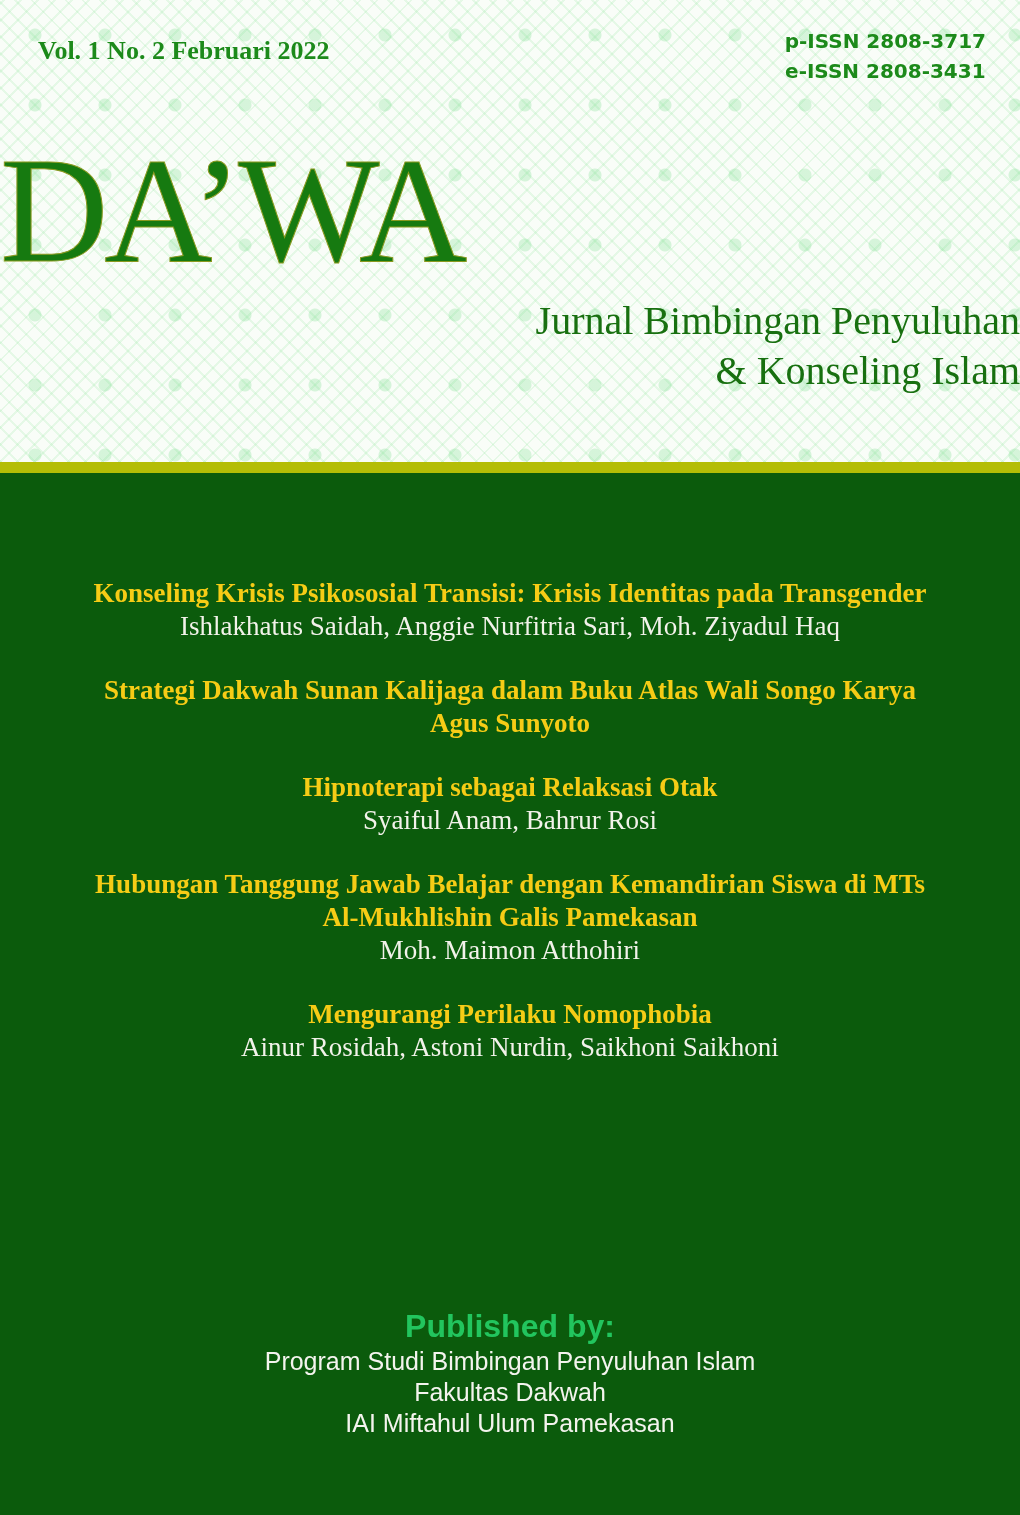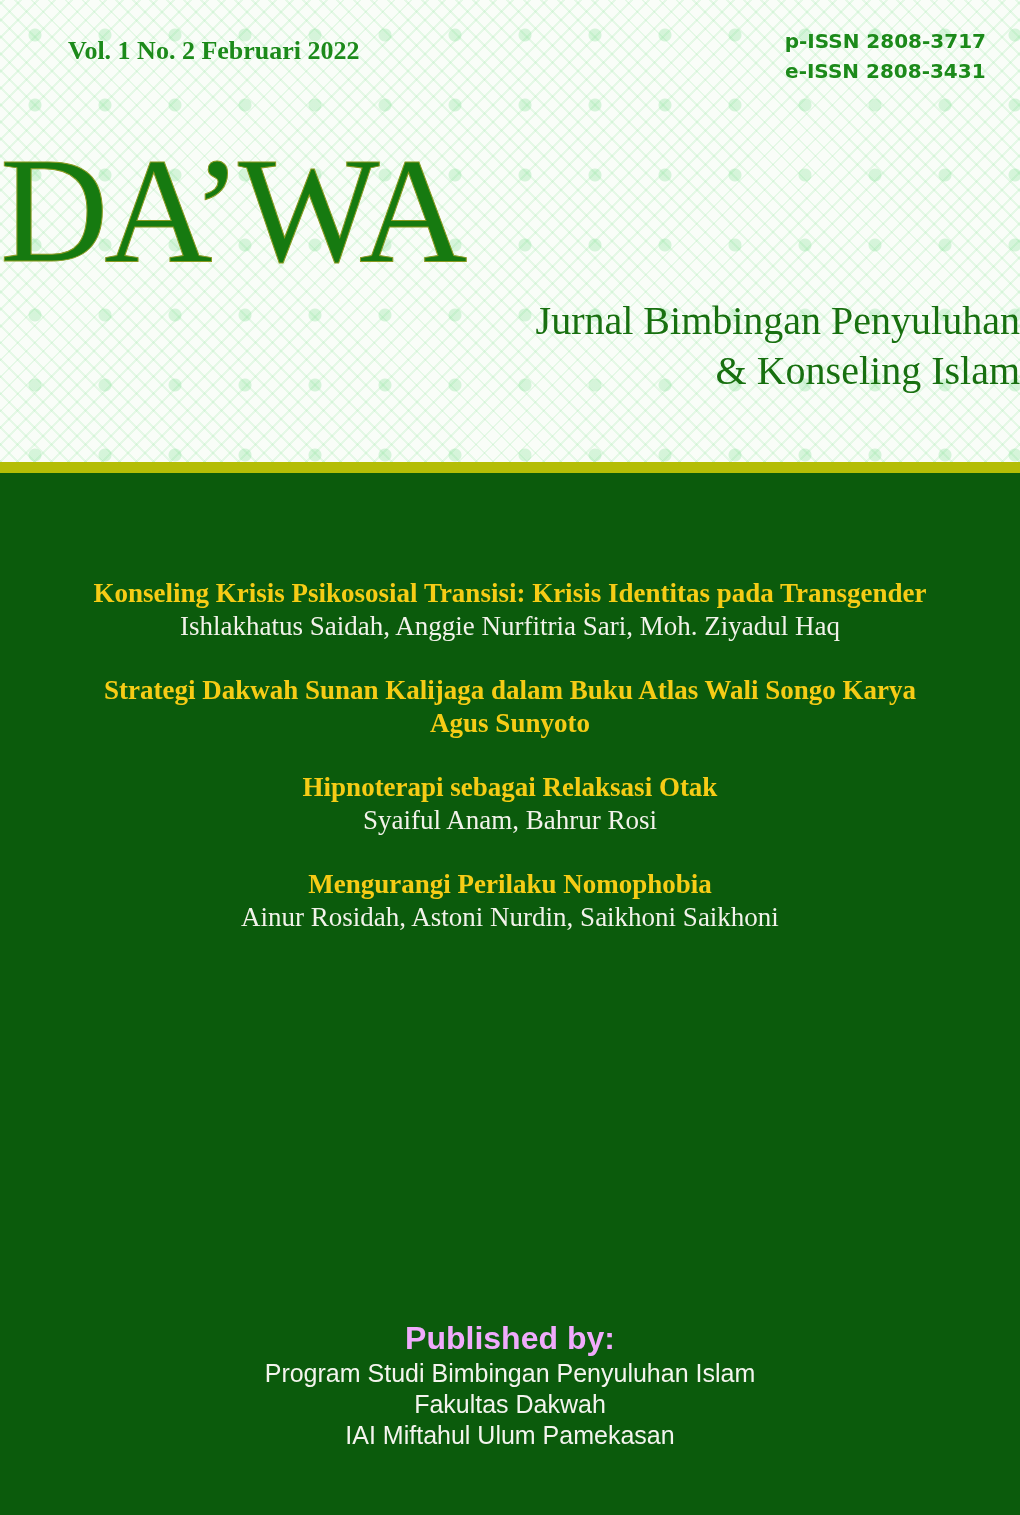--- a/index.html
+++ b/index.html
@@ -13,21 +13,21 @@
       background-color: #f9fdf8;
       background-image:
         radial-gradient(circle at 50% 50%, rgba(120,220,140,0.28) 0 6px, transparent 7px),
         repeating-linear-gradient(45deg, rgba(150,230,160,0.20) 0 2px, transparent 2px 12px),
         repeating-linear-gradient(-45deg, rgba(150,230,160,0.20) 0 2px, transparent 2px 12px);
       background-size: 70px 70px, auto, auto;
     }
     .vol {
       position: absolute; left: 38px; top: 36px;
       font-family: "Liberation Serif", serif; font-weight: bold;
-      font-size: 26px; color: #1c8a1a; margin-left: 30px;
+      font-size: 26px; color: #1c8a1a;
     }
     .issn {
       position: absolute; right: 34px; top: 26px; text-align: center;
       font-family: "DejaVu Sans", sans-serif; font-weight: bold;
       font-size: 20px; line-height: 30px; color: #1c8a1a;
     }
     .logo {
       position: absolute; left: 0; width: 1020px; top: 140px; text-align: left;
       font-family: "Liberation Serif", serif;
       font-size: 150px; line-height: 140px; color: #167a10;
@@ -56,21 +56,21 @@
       color: #f6cc16; font-weight: bold; font-size: 27px; line-height: 33px;
       width: 860px; margin: 0 auto;
     }
     .a-authors {
       color: #f2f2ea; font-size: 27px; line-height: 33px;
     }
     .publisher {
       position: absolute; left: 0; top: 1306px; width: 1020px; text-align: center;
       font-family: "Liberation Sans", sans-serif;
     }
-    .pub-label { color: #f0abfc; font-weight: bold; font-size: 32px; line-height: 40px; margin-top: 12px; }
+    .pub-label { color: #22c55e; font-weight: bold; font-size: 32px; line-height: 40px; }
     .pub-line { color: #f4f4ee; font-size: 25px; line-height: 31px; }
   </style>
 </head>
 <body>
 
 <div class="top"></div>
 <div class="vol">Vol. 1 No. 2 Februari 2022</div>
 <div class="issn">
   <div>p-ISSN 2808-3717</div>
   <div>e-ISSN 2808-3431</div>
@@ -90,20 +90,24 @@
     <div class="a-authors">Ishlakhatus Saidah, Anggie Nurfitria Sari, Moh. Ziyadul Haq</div>
   </div>
   <div class="article">
     <div class="a-title">Strategi Dakwah Sunan Kalijaga dalam Buku Atlas Wali Songo Karya Agus Sunyoto</div>
   </div>
   <div class="article">
     <div class="a-title">Hipnoterapi sebagai Relaksasi Otak</div>
     <div class="a-authors">Syaiful Anam, Bahrur Rosi</div>
   </div>
   <div class="article">
+    <div class="a-title">Hubungan Tanggung Jawab Belajar dengan Kemandirian Siswa di MTs Al-Mukhlishin Galis Pamekasan</div>
+    <div class="a-authors">Moh. Maimon Atthohiri</div>
+  </div>
+  <div class="article">
     <div class="a-title">Mengurangi Perilaku Nomophobia</div>
     <div class="a-authors">Ainur Rosidah, Astoni Nurdin, Saikhoni Saikhoni</div>
   </div>
 </div>
 
 <div class="publisher">
   <div class="pub-label">Published by:</div>
   <div class="pub-line">Program Studi Bimbingan Penyuluhan Islam</div>
   <div class="pub-line">Fakultas Dakwah</div>
   <div class="pub-line">IAI Miftahul Ulum Pamekasan</div>

